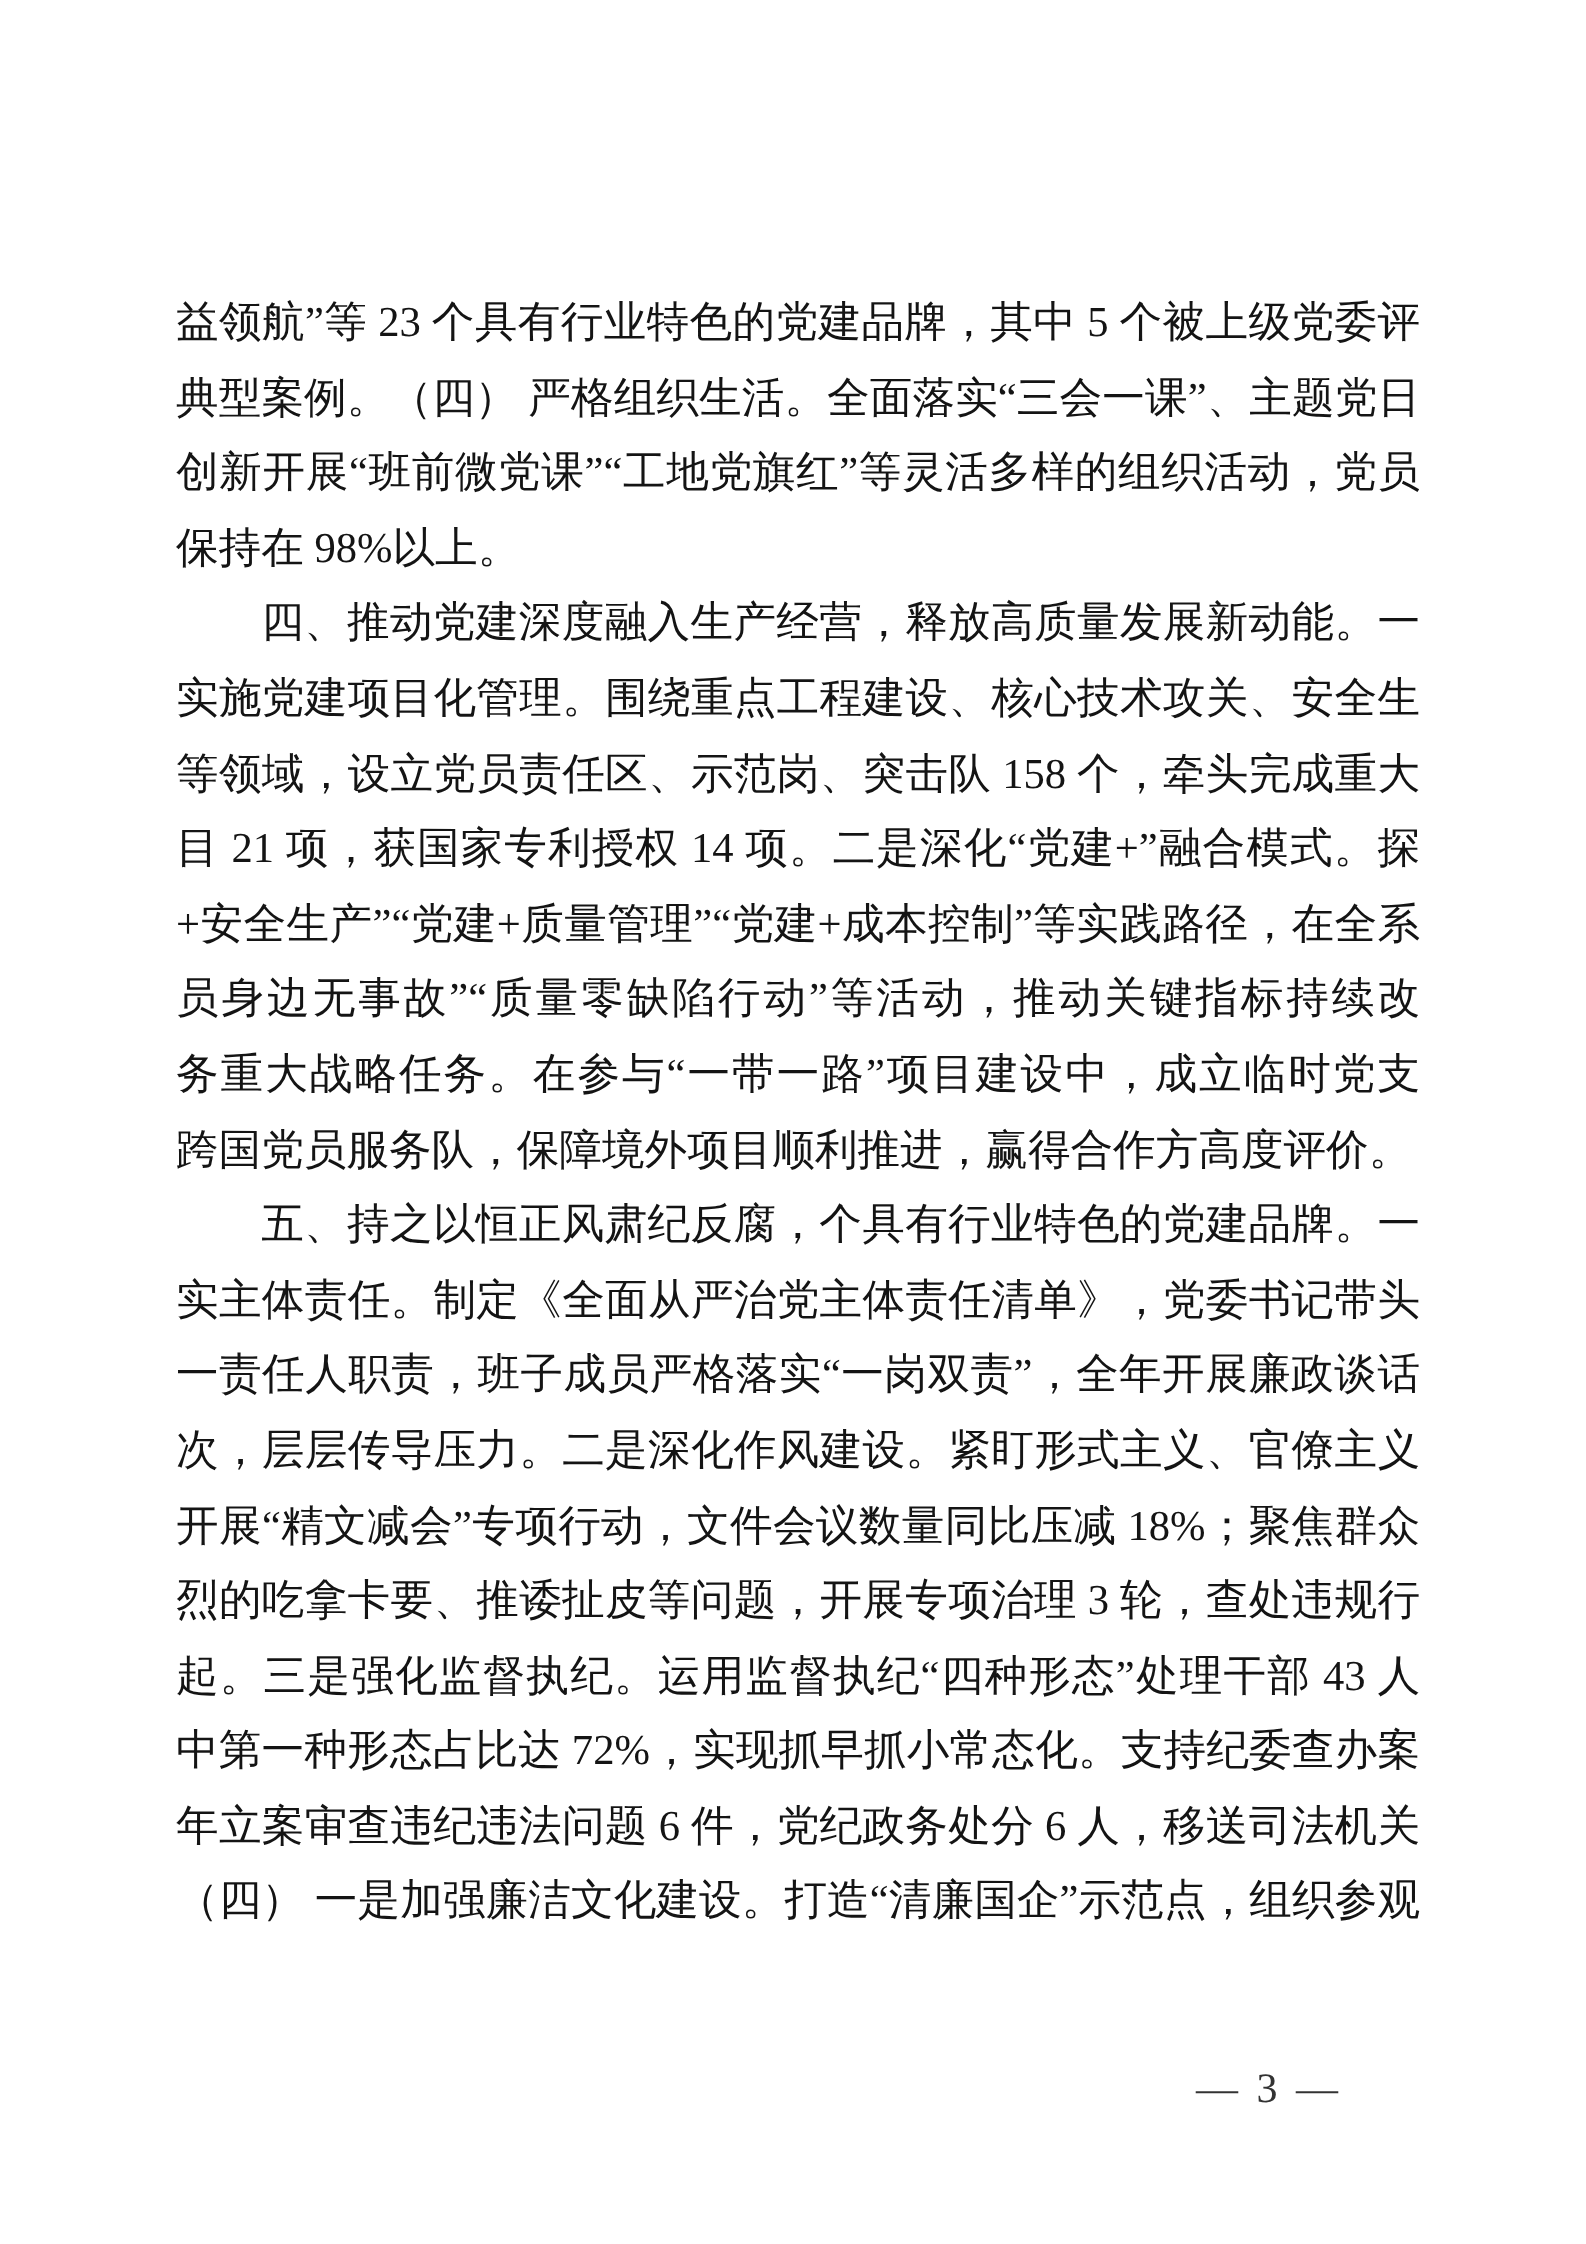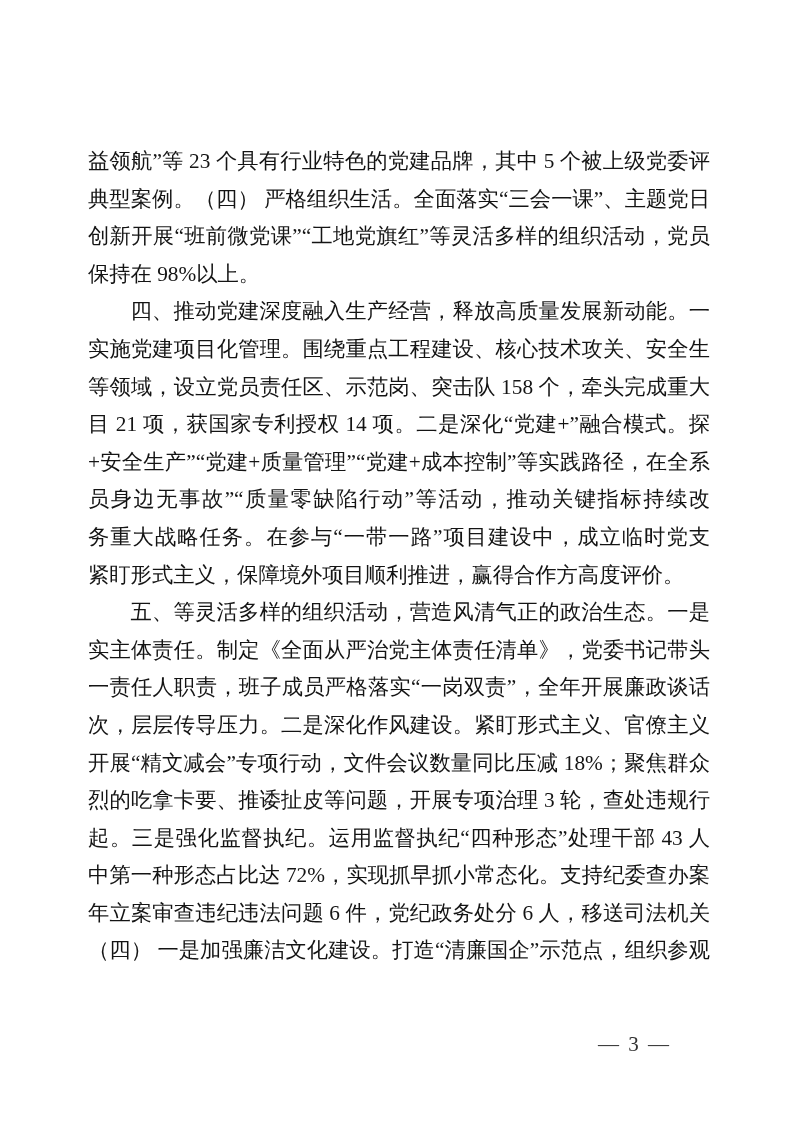--- a/index.html
+++ b/index.html
@@ -59,26 +59,26 @@
   <div>
     <div class="line firstline">
       <span class="hd">四、推动党建深度融入生产经营，释放高质量发展新动能。</span><span>一是</span>
     </div>
     <div class="line">实施党建项目化管理。围绕重点工程建设、核心技术攻关、安全生产整治</div>
     <div class="line">等领域，设立党员责任区、示范岗、突击队 158 个，牵头完成重大技改项</div>
     <div class="line">目 21 项，获国家专利授权 14 项。二是深化“党建+”融合模式。探索“党建</div>
     <div class="line">+安全生产”“党建+质量管理”“党建+成本控制”等实践路径，在全系统开展“党</div>
     <div class="line">员身边无事故”“质量零缺陷行动”等活动，推动关键指标持续改善。三是服</div>
     <div class="line">务重大战略任务。在参与“一带一路”项目建设中，成立临时党支部，组建</div>
-    <div class="line endline">紧盯形式主义，保障境外项目顺利推进，赢得合作方高度评价。</div>
+    <div class="line endline">跨国党员服务队，保障境外项目顺利推进，赢得合作方高度评价。</div>
   </div>
 
   <div>
     <div class="line firstline">
-      <span class="hd">五、等灵活多样的组织活动，营造风清气正的政治生态。</span><span>一是压</span>
+      <span class="hd">五、持之以恒正风肃纪反腐，个具有行业特色的党建品牌。</span><span>一是压</span>
     </div>
     <div class="line">实主体责任。制定《全面从严治党主体责任清单》，党委书记带头履行第</div>
     <div class="line">一责任人职责，班子成员严格落实“一岗双责”，全年开展廉政谈话 216 人</div>
     <div class="line">次，层层传导压力。二是深化作风建设。紧盯形式主义、官僚主义新表现，</div>
     <div class="line">开展“精文减会”专项行动，文件会议数量同比压减 18%；聚焦群众反映强</div>
     <div class="line">烈的吃拿卡要、推诿扯皮等问题，开展专项治理 3 轮，查处违规行为 7</div>
     <div class="line">起。三是强化监督执纪。运用监督执纪“四种形态”处理干部 43 人次，其</div>
     <div class="line">中第一种形态占比达 72%，实现抓早抓小常态化。支持纪委查办案件，全</div>
     <div class="line">年立案审查违纪违法问题 6 件，党纪政务处分 6 人，移送司法机关 1 人。</div>
     <div class="line">（四） 一是加强廉洁文化建设。打造“清廉国企”示范点，组织参观警示教</div>

